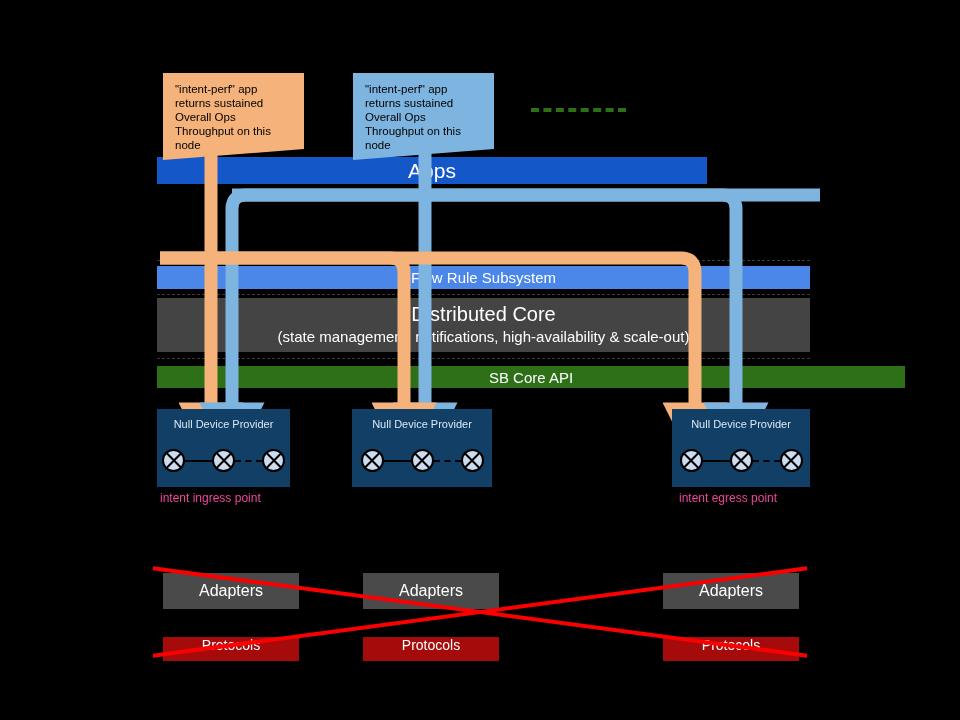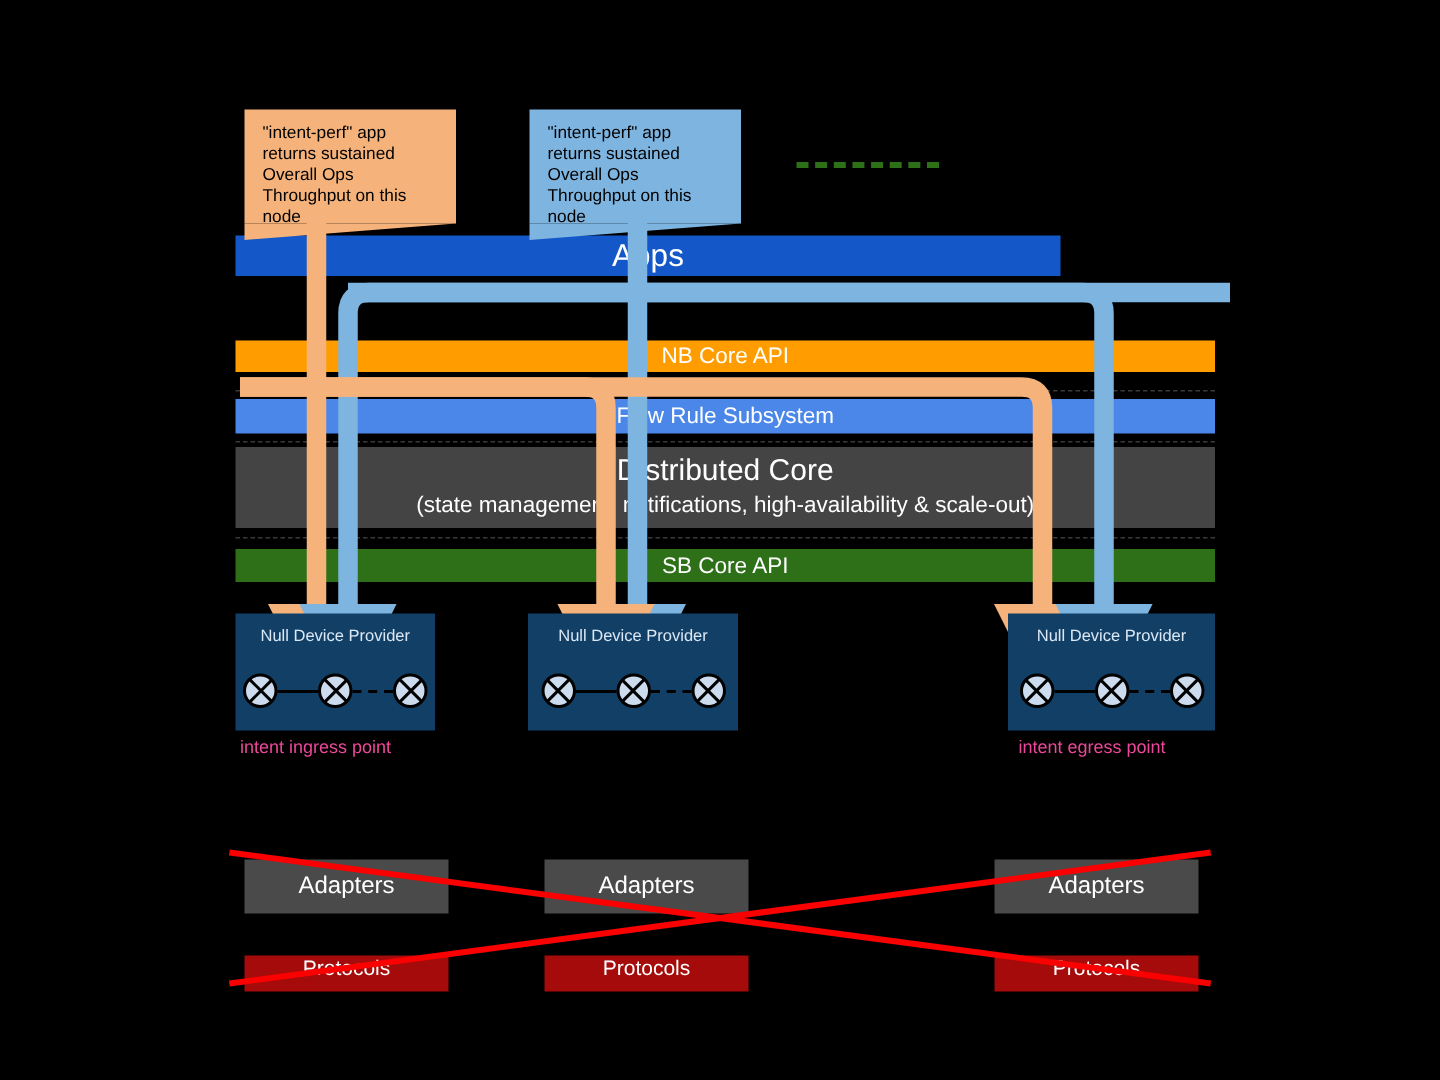--- a/index.html
+++ b/index.html
@@ -48,21 +48,21 @@
   }
   .bar-core .core-title {
     font-size: 20px;
     line-height: 24px;
   }
   .bar-core .core-sub {
     font-size: 15px;
     line-height: 22px;
   }
   .bar-sb {
-    left: 157px; top: 366px; width: 653px; height: 22px;
+    left: 157px; top: 366px; width: 748px; height: 22px;
     background: #2d7018;
     font-size: 15px;
   }
 
   
   .dash-sep {
     position: absolute;
     left: 157px;
     width: 653px;
     height: 0;
@@ -228,23 +228,20 @@
   <div class="dash-sep" style="top:260px"></div>
   <div class="dash-sep" style="top:294px"></div>
   <div class="dash-sep" style="top:358px"></div>
 
   <div class="green-dash"></div>
 
   <div class="layer-bar bar-apps">
     <span>Apps</span>
   </div>
 
-  <div class="layer-bar bar-nb">
-    <span>NB Core API</span>
-  </div>
 
   <div class="layer-bar bar-flow">
     <span>Flow Rule Subsystem</span>
   </div>
 
   <div class="layer-bar bar-core">
     <span class="core-title">Distributed Core</span>
     <span class="core-sub">(state management, notifications, high-availability &amp; scale-out)</span>
   </div>
 

